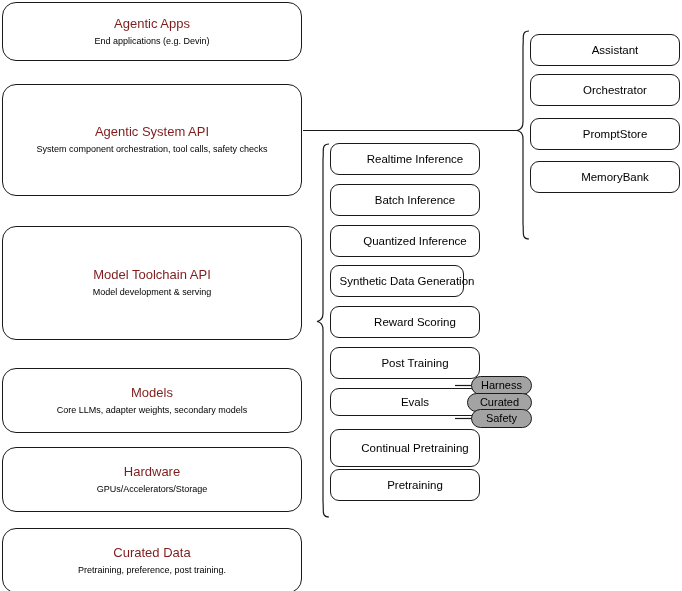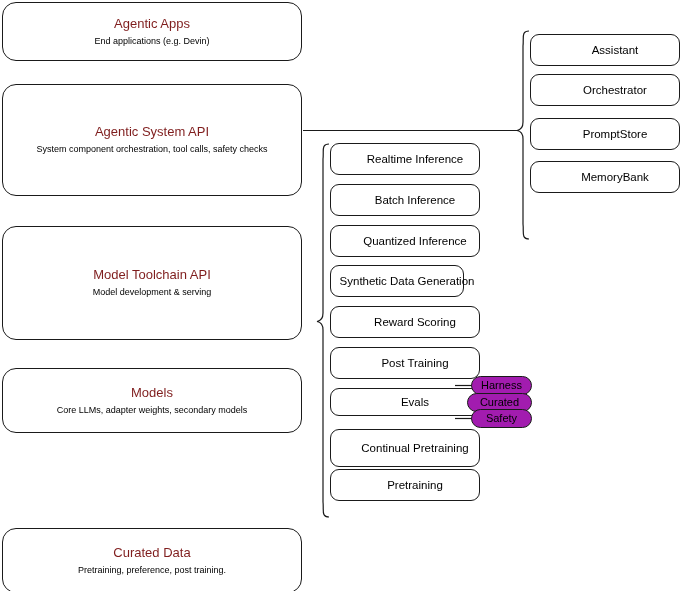--- a/index.html
+++ b/index.html
@@ -62,21 +62,21 @@
     white-space: nowrap;
     padding-left: 20px;
   }
 
   
   .pill {
     position: absolute;
     box-sizing: border-box;
     border: 1.2px solid #1a1a1a;
     border-radius: 11px;
-    background: #a21caf;
+    background: #a3a3a3;
     display: flex;
     align-items: center;
     justify-content: center;
     font-size: 11px;
     line-height: 13px;
     white-space: nowrap;
     color: #000;
   }
 
   svg.lines {
@@ -135,20 +135,24 @@
   <div class="box stack-box" style="left:2px; top:226px; width:300px; height:114px;">
     <div class="stack-title">Model Toolchain API</div>
     <div class="stack-sub">Model development &amp; serving</div>
   </div>
 
   <div class="box stack-box" style="left:2px; top:368px; width:300px; height:65px;">
     <div class="stack-title">Models</div>
     <div class="stack-sub">Core LLMs, adapter weights, secondary models</div>
   </div>
 
+  <div class="box stack-box" style="left:2px; top:447px; width:300px; height:65px;">
+    <div class="stack-title">Hardware</div>
+    <div class="stack-sub">GPUs/Accelerators/Storage</div>
+  </div>
 
   <div class="box stack-box" style="left:2px; top:528px; width:300px; height:65px;">
     <div class="stack-title">Curated Data</div>
     <div class="stack-sub">Pretraining, preference, post training.</div>
   </div>
 
   <div class="box chip" style="left:330px; top:143px; width:150px; height:32px;">
     <span>Realtime Inference</span>
   </div>
   <div class="box chip" style="left:330px; top:184px; width:150px; height:32px;">

